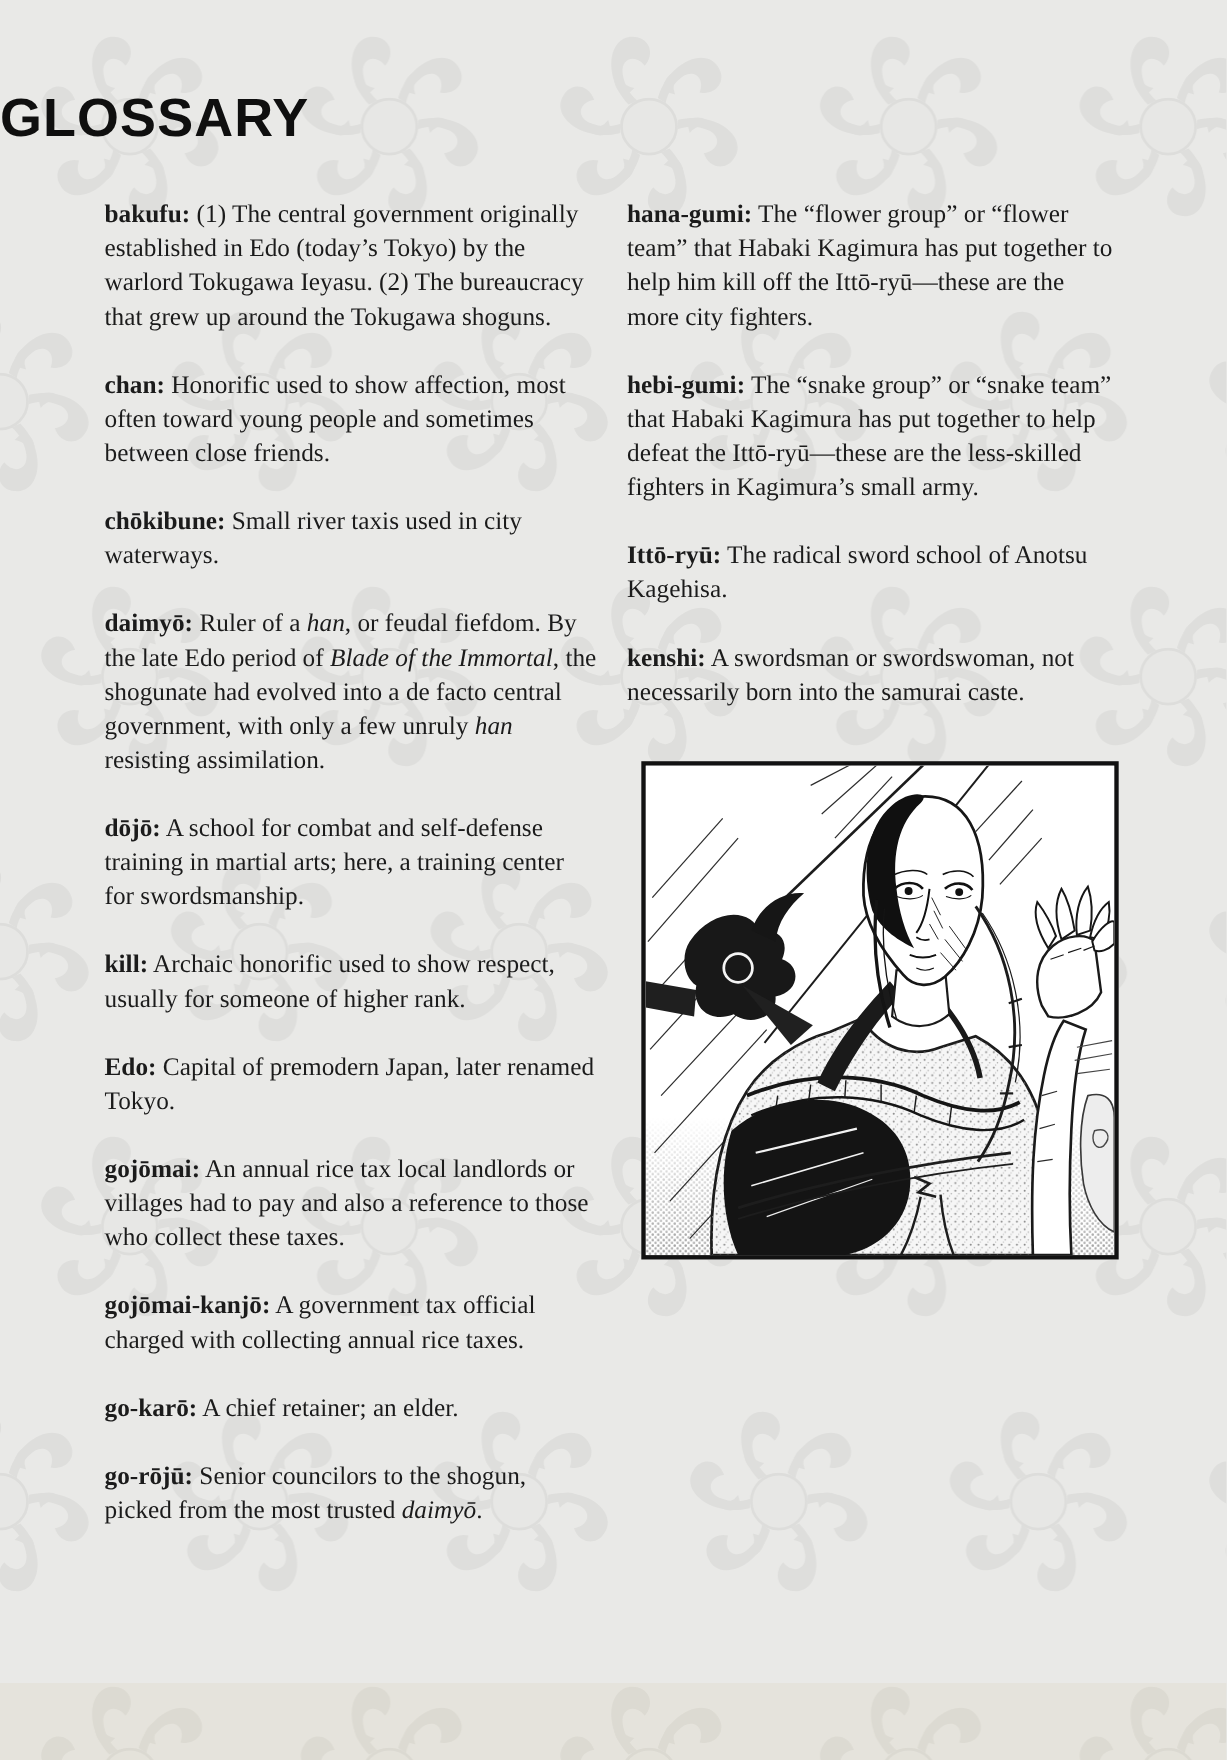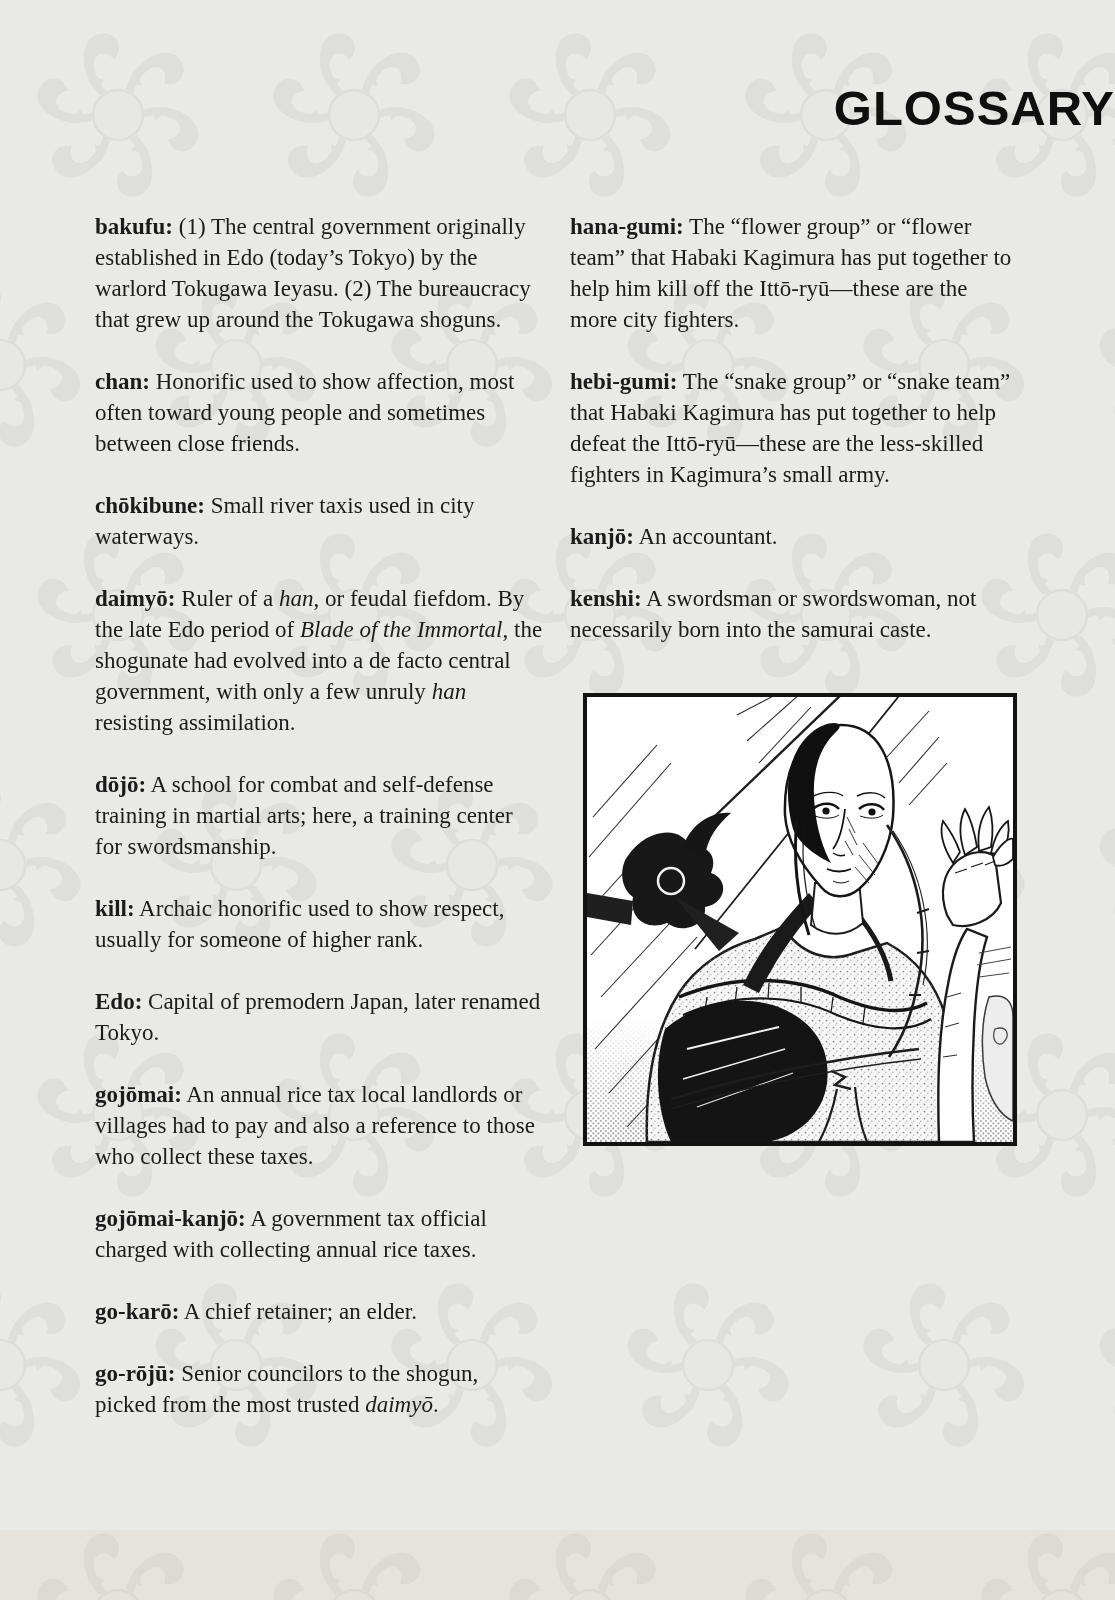--- a/index.html
+++ b/index.html
@@ -4,28 +4,28 @@
 <style>
   html,body{margin:0;padding:0;}
   body{
     width:1115px;height:1600px;overflow:hidden;position:relative;
     background:#e9e9e7;color:#1b1b1b;
     font-family:"Liberation Serif","DejaVu Serif",serif;
   }
   .bg-svg{position:absolute;inset:0;width:1115px;height:1600px;display:block;}
   .content{position:relative;z-index:2;}
   h1.title{
-    margin:0;padding-top:84px;text-align:right;
+    margin:0;padding-top:84px;text-align:left;
     font-family:"Liberation Sans","DejaVu Sans",sans-serif;
     font-weight:bold;font-size:49px;line-height:1;letter-spacing:1px;color:#0f0f0f;
   }
   .columns{
     display:flex;gap:27px;margin:46px 0 0 95px;width:923px;
   }
-  .col{width:448px;flex:0 0 448px;margin-top:32px;}
+  .col{width:448px;flex:0 0 448px;}
   .entry{
     margin:0 0 31px 0;font-size:23px;line-height:31px;color:#1b1b1b;
   }
   .entry b.term{font-weight:bold;}
   .entry em{font-style:italic;}
   figure.panel{
     margin:48px 0 0 13px;width:434px;height:453px;
     border:4px solid #121212;background:#ffffff;box-sizing:border-box;
     overflow:hidden;
   }
@@ -83,21 +83,21 @@
           <p class="entry"><b class="term">gojōmai-kanjō:</b> <span>A government tax official charged with collecting annual rice taxes.</span></p>
           <p class="entry"><b class="term">go-karō:</b> <span>A chief retainer; an elder.</span></p>
           <p class="entry"><b class="term">go-rōjū:</b> <span>Senior councilors to the shogun, picked from the most trusted </span><em>daimyō</em><span>.</span></p>
         </div>
     </div>
 
     <div class="col">
       <div>
           <p class="entry"><b class="term">hana-gumi:</b> <span>The “flower group” or “flower team” that Habaki Kagimura has put together to help him kill off the Ittō-ryū—these are the more city fighters.</span></p>
           <p class="entry"><b class="term">hebi-gumi:</b> <span>The “snake group” or “snake team” that Habaki Kagimura has put together to help defeat the Ittō-ryū—these are the less-skilled fighters in Kagimura’s small army.</span></p>
-          <p class="entry"><b class="term">kanjō:</b> <span>An accountant.</span></p>
+          <p class="entry"><b class="term">Ittō-ryū:</b> <span>The radical sword school of Anotsu Kagehisa.</span></p>
           <p class="entry"><b class="term">kenshi:</b> <span>A swordsman or swordswoman, not necessarily born into the samurai caste.</span></p>
         </div>
 
       <figure class="panel">
         <svg viewBox="0 0 426 445" xmlns="http://www.w3.org/2000/svg">
           <defs>
             <pattern id="stip" width="7" height="7" patternUnits="userSpaceOnUse">
               <circle cx="1.5" cy="1.6" r="0.9" fill="#6f6f6f"></circle>
               <circle cx="4.8" cy="4.2" r="0.7" fill="#9a9a9a"></circle>
               <circle cx="3.2" cy="6.1" r="0.5" fill="#8a8a8a"></circle>

